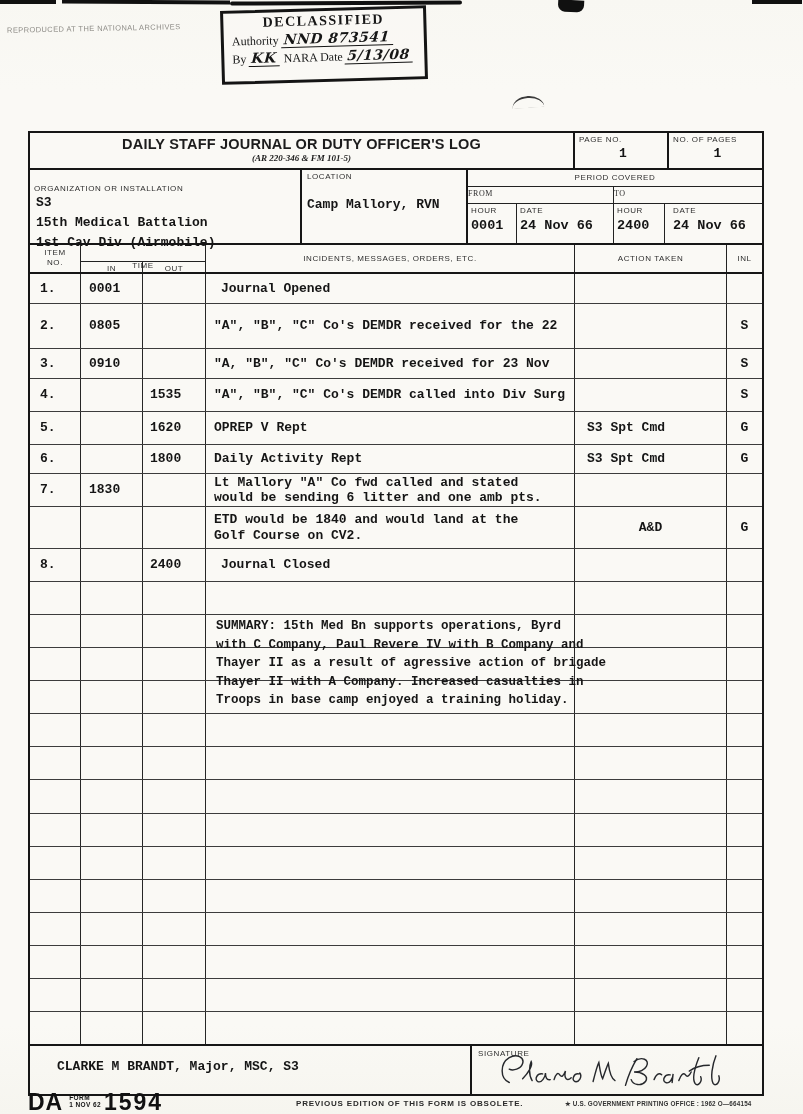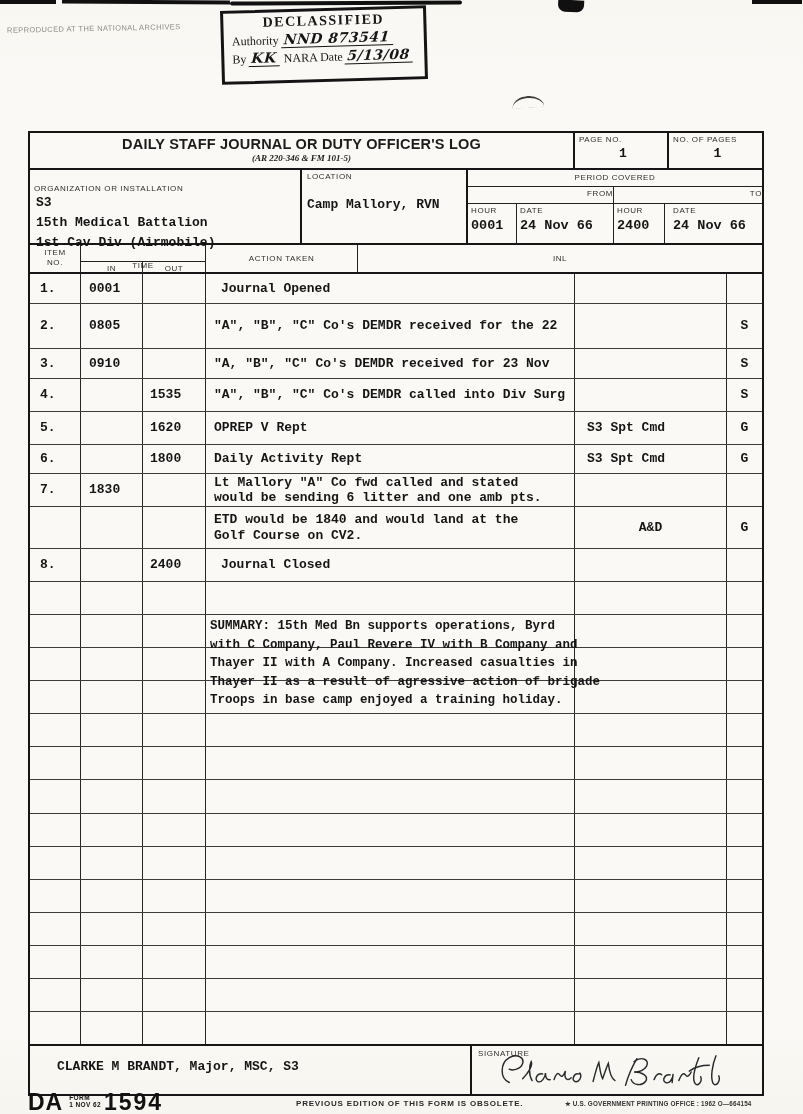--- a/index.html
+++ b/index.html
@@ -33,21 +33,21 @@
   .pagev{text-align:center;font-size:13px;margin-top:2px;}
 
   .band2{height:75px;display:flex;border-bottom:2px solid #161616;box-sizing:border-box;}
   .org{width:272px;border-right:2px solid #161616;box-sizing:border-box;padding:14px 0 0 4px;}
   .org .typed{font-size:13px;line-height:20px;padding-left:2px;}
   .loc{width:166px;border-right:2px solid #161616;box-sizing:border-box;padding:2px 0 0 5px;}
   .loc .typed{font-size:13px;margin-top:16px;}
   .period{flex:1;display:flex;flex-direction:column;}
   .p-label{height:17px;border-bottom:1px solid #222;text-align:center;padding-top:3px;box-sizing:border-box;}
   .p-fromto{height:17px;display:flex;box-sizing:border-box;}
-  .pf{border-bottom:1px solid #222;text-align:right;padding-top:2px;box-sizing:border-box;}
+  .pf{border-bottom:1px solid #222;text-align:left;padding-top:2px;box-sizing:border-box;font-family:Liberation Serif, serif;}
   .pf-from{width:146px;border-right:1px solid #222;}
   .pf-to{flex:1;}
   .p-cells{flex:1;display:flex;}
   .pc{box-sizing:border-box;padding:2px 0 0 3px;border-right:1px solid #222;}
   .pc:last-child{border-right:none;}
   .pc .typed{font-size:13.5px;margin-top:3px;white-space:nowrap;}
   .pc-h1{width:49px;} .pc-d1{width:97px;} .pc-h2{width:51px;} .pc-d2{flex:1;padding-left:8px;}
 
   .thead{height:29px;display:flex;border-bottom:2px solid #161616;box-sizing:border-box;text-align:center;}
   .th{border-right:1px solid #222;box-sizing:border-box;}
@@ -69,21 +69,21 @@
   .c-inc{width:369px;padding-left:8px;}
   .c-act{width:152px;padding-left:12px;}
   .c-inl{flex:1;border-right:none;align-items:center;}
   .jrow .typed{font-size:13px;line-height:15.5px;white-space:nowrap;}
   .indent{padding-left:15px;}
   .act-center{padding-left:0;align-items:center;}
   #blank-rows{flex:1;display:flex;flex-direction:column;}
   #blank-rows .jrow{flex:1;}
   #blank-rows .jrow:last-child{border-bottom:none;}
 
-  .summary-overlay{position:absolute;left:180px;top:484px;width:402px;}
+  .summary-overlay{position:absolute;left:186px;top:484px;width:402px;}
   .summary-overlay .typed{font-size:12.5px;line-height:18.6px;white-space:nowrap;}
 
   .tfoot{height:50px;display:flex;border-top:2px solid #161616;box-sizing:border-box;}
   .typed-name-box{width:442px;border-right:2px solid #161616;box-sizing:border-box;padding:3px 0 0 5px;}
   .typed-name-box .typed{font-size:13px;margin-top:10px;padding-left:22px;}
   .sig-box{flex:1;padding:3px 0 0 6px;position:relative;}
   .sig-box svg{position:absolute;left:14px;top:6px;}
 
   
   .da-strip{position:absolute;left:28px;top:1091px;width:760px;height:23px;}
@@ -183,20 +183,21 @@
         <div>ITEM</div>
         <div>NO.</div>
       </div>
       <div class="th th-time">
         <div class="th-time-top">TIME</div>
         <div class="th-time-bottom">
           <div class="th-in">IN</div>
           <div class="th-out">OUT</div>
         </div>
       </div>
+      <div class="th th-inc">INCIDENTS, MESSAGES, ORDERS, ETC.</div>
       <div class="th th-act">ACTION TAKEN</div>
       <div class="th th-inl">INL</div>
     </div>
 
     <div class="jrow" style="height:30px">
       <div class="c c-item typed">1.</div>
       <div class="c c-in typed">0001</div>
       <div class="c c-out typed"></div>
       <div class="c c-inc indent">
           <div class="typed">Journal Opened</div>
@@ -425,22 +426,22 @@
             <path d="M203,20 C210,15 218,14 224,14"></path>
             <path d="M231,4 C227,14 225,27 228,33 C231,37 236,31 234,25"></path>
           </g>
         </svg>
       </div>
     </div>
 
     <div class="summary-overlay">
       <div class="typed">SUMMARY:  15th Med Bn supports operations, Byrd</div>
       <div class="typed">with C Company, Paul Revere IV with B Company and</div>
+      <div class="typed">Thayer II as a result of agressive action of brigade</div>
       <div class="typed">Thayer II with A Company.  Increased casualties in</div>
-      <div class="typed">Thayer II as a result of agressive action of brigade</div>
       <div class="typed">Troops in base camp enjoyed a training holiday.</div>
     </div>
   </div>
 
   <div class="da-strip">
     <div class="da-id">
       <span class="da-big">DA</span>
       <span class="da-mid">
         <div>FORM</div>
         <div>1 NOV 62</div>

